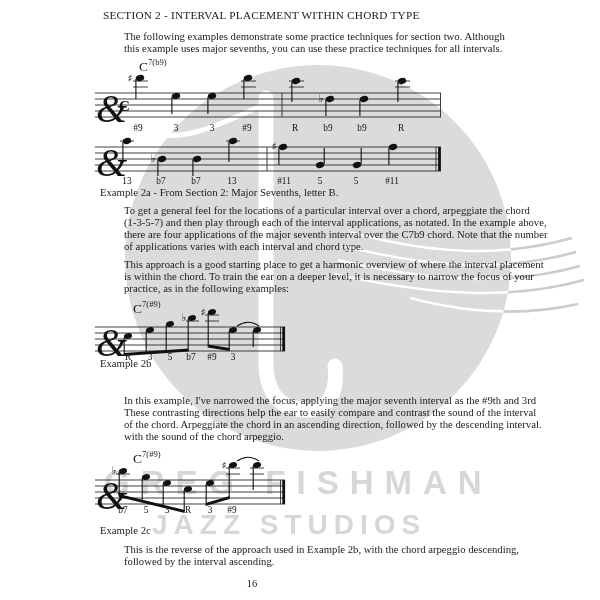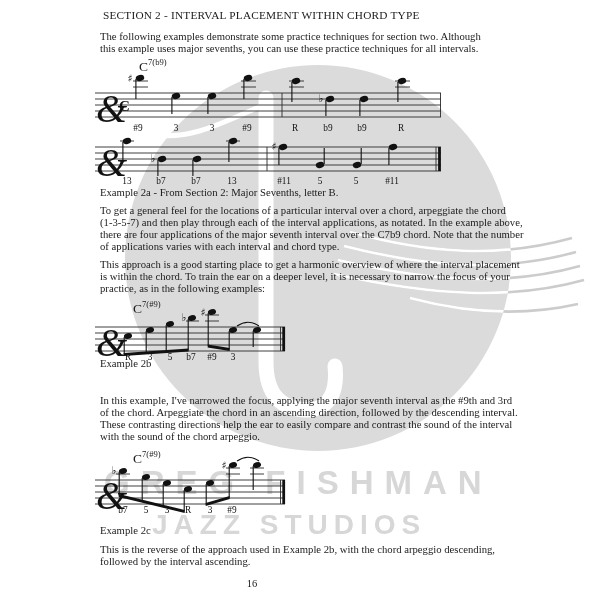--- a/index.html
+++ b/index.html
@@ -8,21 +8,21 @@
   .layer{position:absolute;inset:0;}
   .content{z-index:2;}
   .wm{z-index:0;}
   .wm-text{position:absolute;font-family:"Liberation Sans",sans-serif;font-weight:bold;
            color:#d7d7d7;white-space:nowrap;}
   .wm1{left:104px;top:464px;font-size:33px;letter-spacing:11px;}
   .wm2{left:152px;top:509px;font-size:28px;letter-spacing:6px;}
   .abs{position:absolute;white-space:nowrap;}
   .heading{left:103px;top:9px;font-weight:normal;font-size:11.3px;letter-spacing:.2px;}
   .para{position:absolute;font-size:10.7px;line-height:12.15px;}
-  .para div{white-space:nowrap;}
+  .para div{white-space:nowrap;margin-left:24px;}
   .caption{font-size:10.7px;text-align:right;}
   .chord{font-size:13.5px;margin-left:15px;}
   .chord sup{font-size:8.6px;font-family:"Liberation Serif","DejaVu Sans",serif;}
   .pagenum{left:0;top:578px;width:504px;text-align:center;font-size:10.5px;}
   svg{position:absolute;overflow:visible;}
   svg text{font-family:"Liberation Serif",serif;}
   .lbl{font-size:9.3px;text-anchor:middle;fill:#111;}
   .acc{font-size:10.5px;text-anchor:middle;fill:#111;font-family:"DejaVu Sans",sans-serif;}
   .clef{font-size:40px;font-style:italic;fill:#111;}
   .timesig{font-size:15px;font-weight:bold;fill:#111;}
@@ -187,22 +187,22 @@
         <text class="lbl" x="191" y="360">b7</text>
         <text class="lbl" x="212" y="360">#9</text>
         <text class="lbl" x="233" y="360">3</text>
       </g>
     </svg>
 
     <div class="abs caption" style="left:100px;top:357px">Example 2b</div>
 
     <div class="para" style="left:100px;top:394px">
       <div>In this example, I've narrowed the focus, applying the major seventh interval as the #9th and 3rd</div>
+      <div>These contrasting directions help the ear to easily compare and contrast the sound of the interval</div>
       <div>of the chord.  Arpeggiate the chord in an ascending direction, followed by the descending interval.</div>
-      <div>These contrasting directions help the ear to easily compare and contrast the sound of the interval</div>
       <div>with the sound of the chord arpeggio.</div>
     </div>
 
     <div class="abs chord" style="left:118px;top:449px">
       <span>C</span><sup>7(#9)</sup>
     </div>
 
     <svg style="left:88px;top:450px" width="204" height="70" viewBox="88 450 204 70">
       <path class="sline" d="M95,480 H285 M95,486 H285 M95,492 H285 M95,498 H285 M95,504 H285"></path>
       <path class="sline" d="M280.5,480 V504"></path>

